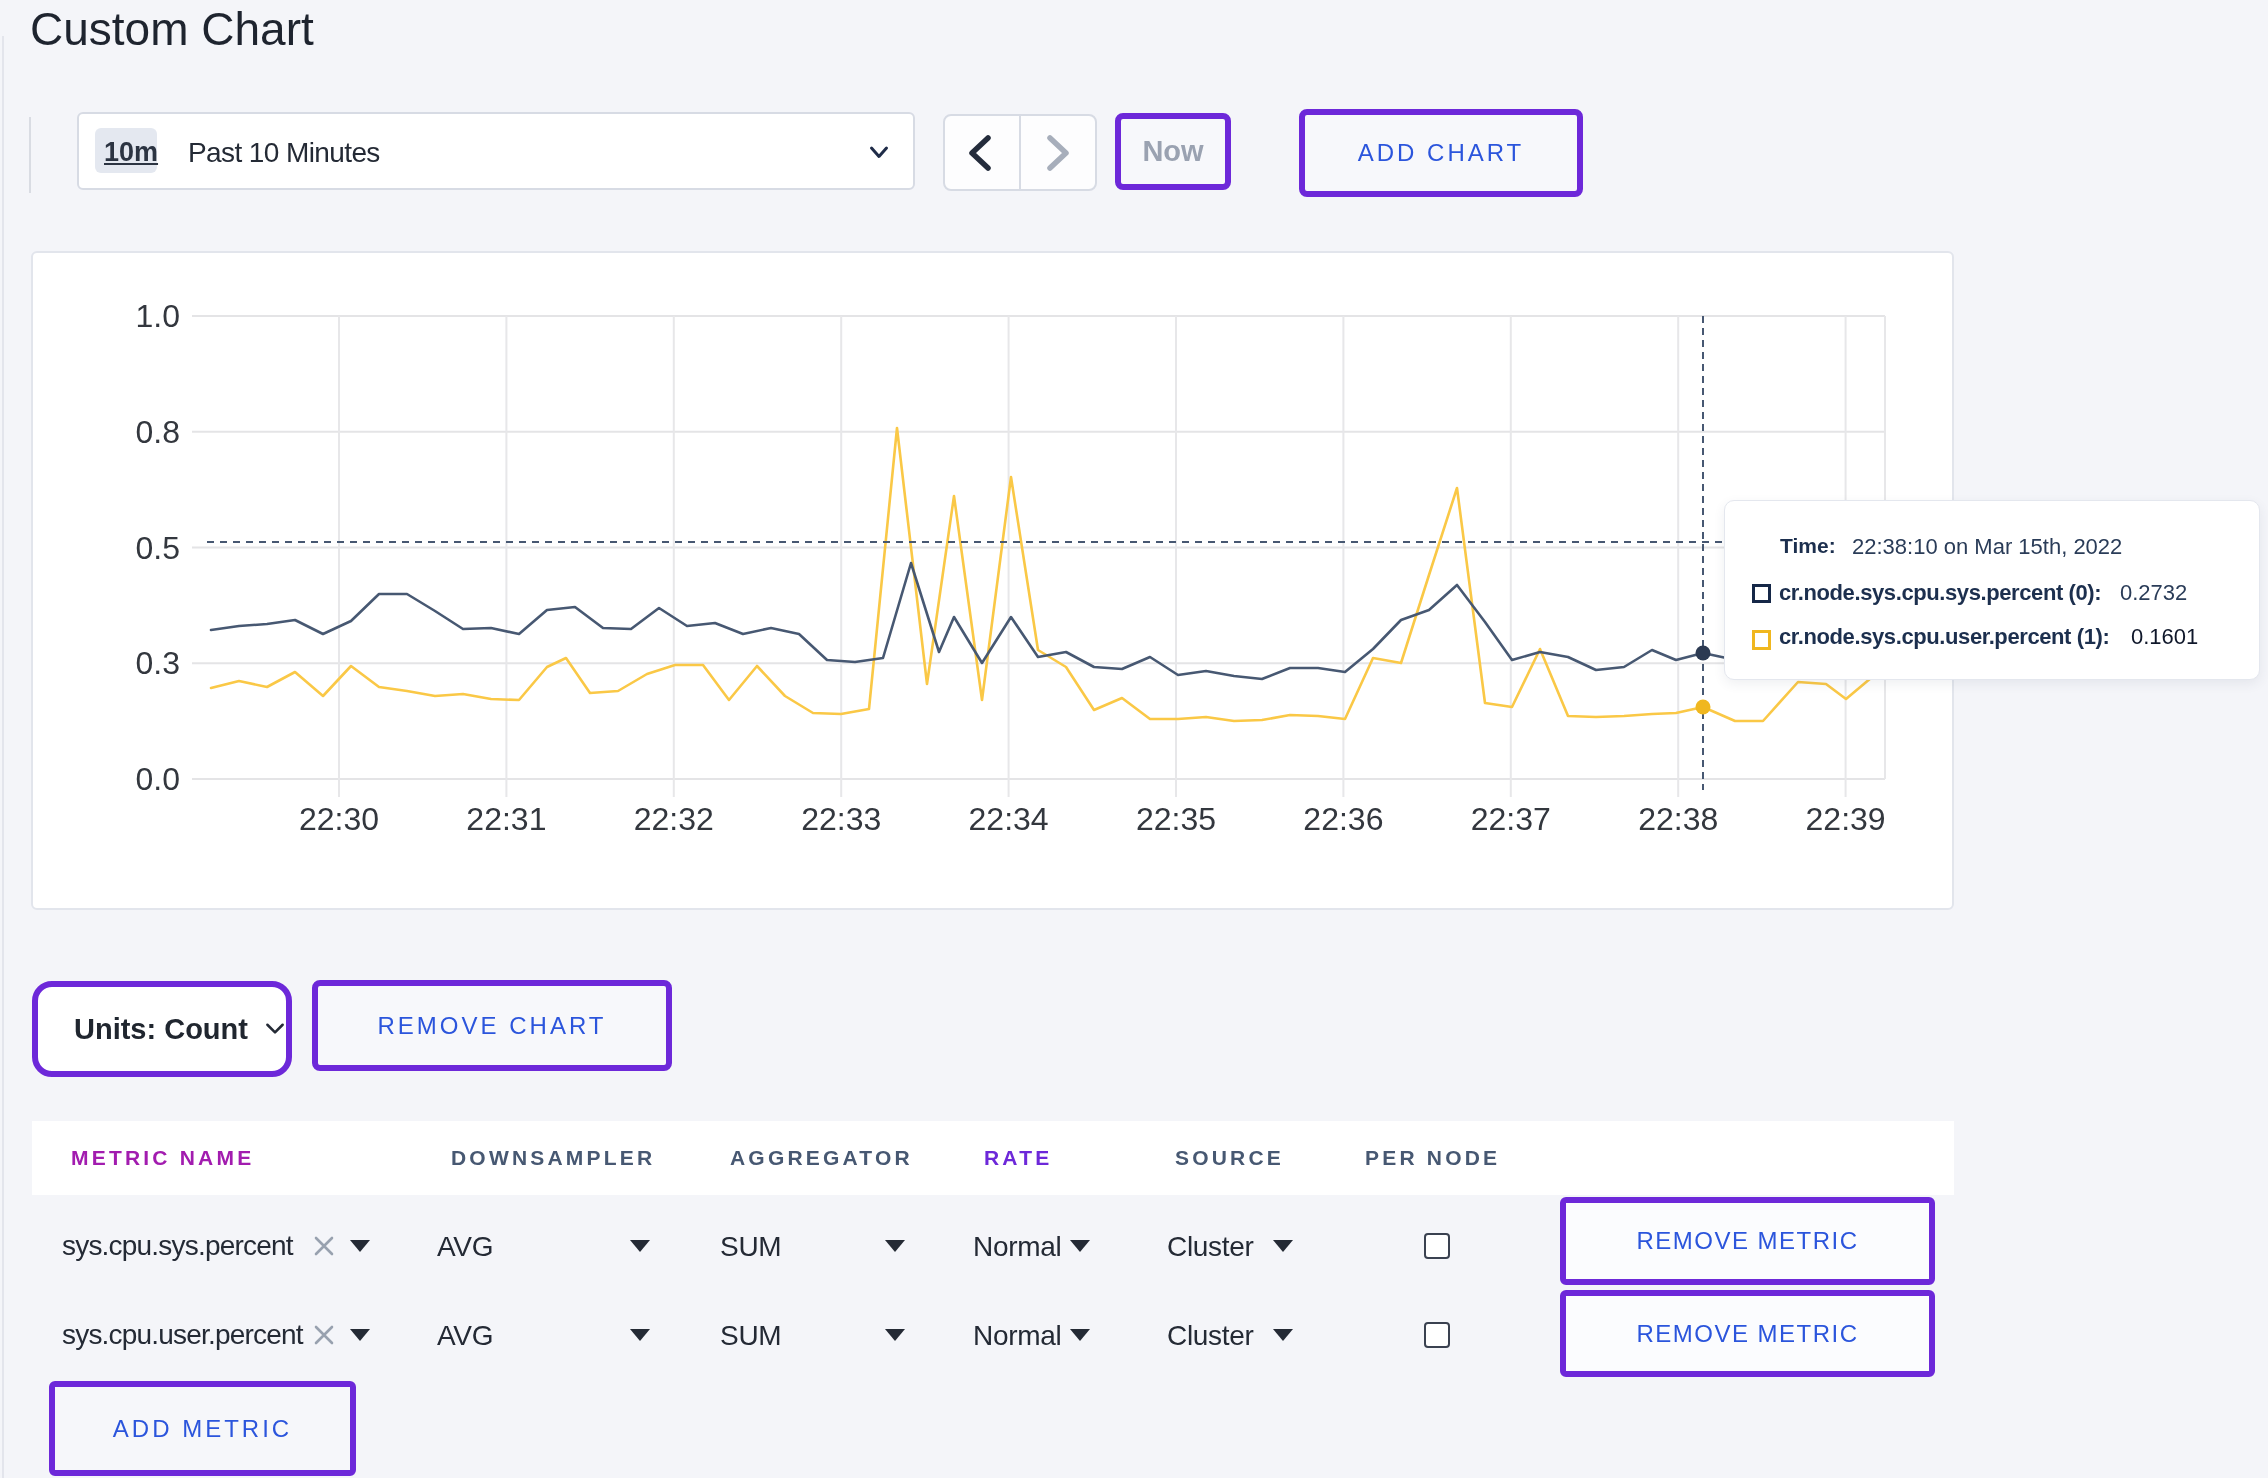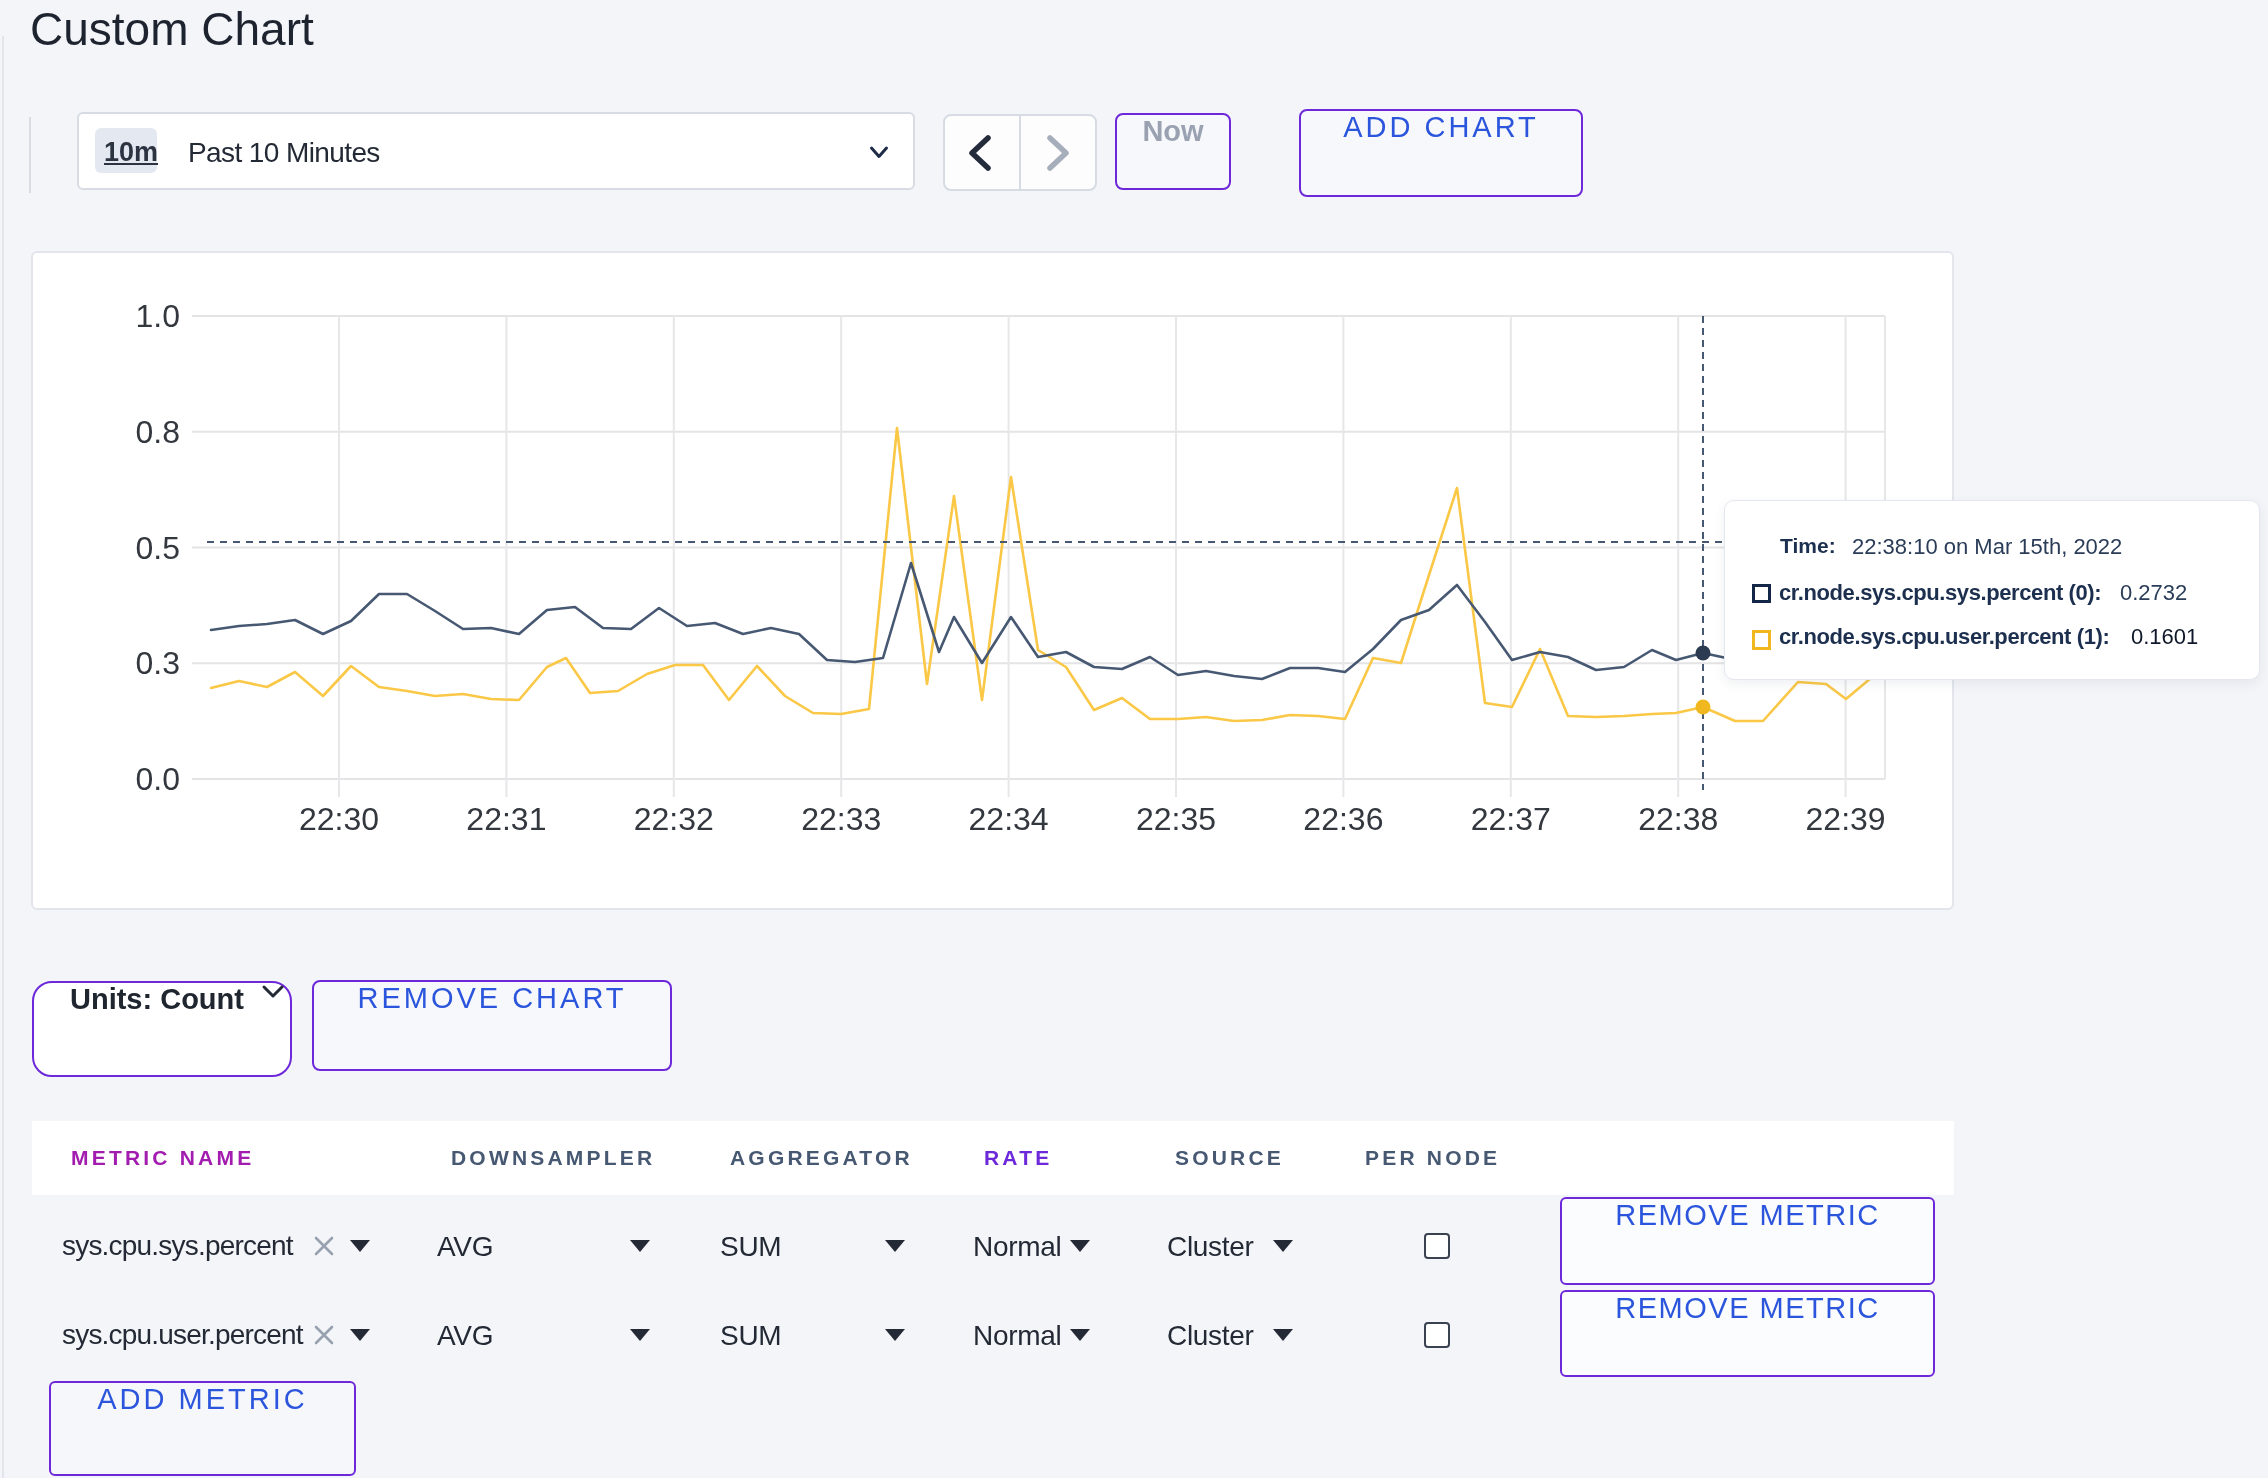--- a/index.html
+++ b/index.html
@@ -1,21 +1,21 @@
 <!DOCTYPE html>
 <html><head>
 <meta charset="utf-8">
 <style>
   html,body{margin:0;padding:0;}
   body{width:2268px;height:1478px;position:relative;background:#f4f5f9;
        font-family:"Liberation Sans", sans-serif;overflow:hidden;}
   .abs{position:absolute;}
-  .btn{position:absolute;border:2px solid #6d28d9;border-radius:8px;background:#fbfcfe;
-       display:flex;justify-content:center;box-sizing:border-box;white-space:nowrap;}
-  .bluetext{color:#2b55dc;font-size:29px;letter-spacing:3px;font-weight:400;}
+  .btn{position:absolute;border:6px solid #6d28d9;border-radius:8px;background:#fbfcfe;
+       display:flex;align-items:center;justify-content:center;box-sizing:border-box;white-space:nowrap;}
+  .bluetext{color:#2b55dc;font-size:24px;letter-spacing:3px;font-weight:400;}
   .tri{position:absolute;width:0;height:0;border-left:10px solid transparent;
        border-right:10px solid transparent;border-top:12px solid #242a35;}
 </style>
 </head>
 <body>
 
   <div class="abs" style="left:2px;top:36px;width:2px;height:1442px;background:#e3e5ec;"></div>
 
   <div id="title" class="abs" style="left:30px;top:2px;font-size:46px;color:#1e242f;">Custom Chart</div>
 

